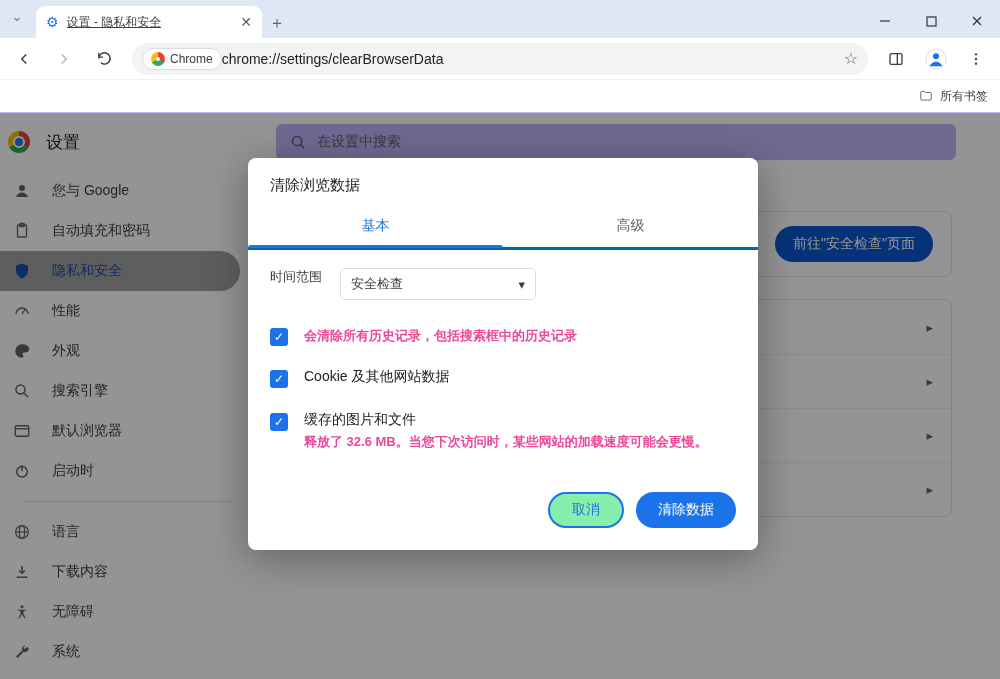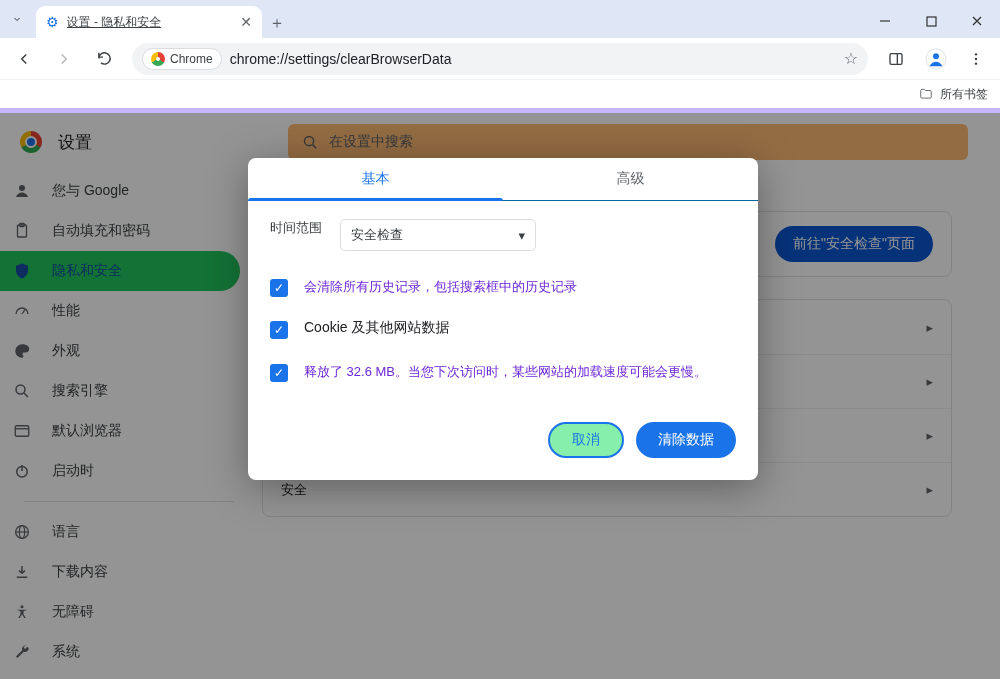--- a/index.html
+++ b/index.html
@@ -13,73 +13,73 @@
   .tab .title { flex:1; font-size: 12px; color:#3c4043; white-space:nowrap; overflow:hidden; text-overflow:ellipsis;text-decoration:underline; }
   .tab .close { color:#5f6368; font-size:14px; }
   .newtab { width:30px; height:30px; display:flex; align-items:center; justify-content:center; color:#5f6368; font-size:16px; }
   .win-controls { margin-left:auto; display:flex; }
   .win-btn { width:46px; height:34px; display:flex; align-items:center; justify-content:center; color:#333; }
 
   
   .toolbar { height: 42px; display:flex; align-items:center; padding: 0 6px; gap:4px; border-bottom: 1px solid #f1f1f1; }
   .tool-btn { width:36px; height:32px; display:flex; align-items:center; justify-content:center; color:#5f6368; border-radius:16px; }
   .tool-btn.disabled { color:#b9b9b9; }
-  .omnibox { flex:1; height:32px; background:#f1f3f4; border-radius:16px; display:flex; align-items:center; padding:0 10px; gap:8px; margin: 0 6px; }
+  .omnibox { flex:1; height:32px; background:#f1f3f4; border-radius:16px; display:flex; align-items:center; padding:0 10px; margin: 0 6px; }
   .omnibox .chrome-chip { background:#fff; border:1px solid #dadce0; border-radius: 12px; height:22px; display:flex; align-items:center; padding:0 8px; gap:5px; font-size:12px; color:#3c4043; }
   .omnibox .url { flex:1; font-size:14px; color:#202124; }
   .omnibox .star { color:#5f6368; font-size:16px; }
 
   
-  .bookbar { height:33px; display:flex; align-items:center; justify-content:flex-end; padding:0 12px; border-bottom:5px solid #c4b5fd; gap:6px; color:#3c4043; font-size:12px; }
+  .bookbar { height:33px; display:flex; align-items:center; justify-content:flex-end; padding:0 12px; border-bottom:1px solid #c4b5fd; gap:6px; color:#3c4043; font-size:12px; }
 
   
   .page { position:relative; height: calc(679px - 38px - 42px - 33px); background:#fff; }
   .dim { position:absolute; inset:0; background:rgba(0,0,0,0.42); z-index:5; }
 
-  .settings-header { height:58px; display:flex; align-items:center; padding-left:20px; gap:16px; }
+  .settings-header { height:58px; display:flex; align-items:center; padding-left:8px; gap:16px; }
   .chrome-logo { width:22px; height:22px; }
   .settings-title { font-size:17px; color:#202124; }
-  .settings-search { flex:1; max-width: 680px; height:36px; background:#fdba74; border-radius:6px; display:flex; align-items:center; padding:0 14px; gap:10px; color:#5f6368; font-size:14px; }
+  .settings-search { flex:1; max-width: 680px; height:36px; background:#c4b5fd; border-radius:6px; display:flex; align-items:center; padding:0 14px; gap:10px; color:#5f6368; font-size:14px; }
 
   .settings-body { display:flex; height:calc(100% - 58px); }
   .sidebar { width:252px; padding-top:0px; }
   .side-item { height:40px; display:flex; align-items:center; padding-left:12px; gap:20px; color:#3c4043; font-size:14px; border-radius:0 20px 20px 0; margin-right:12px; }
   .side-item .ico { width:20px; color:#5f6368; display:flex; justify-content:center; }
-  .side-item.selected { background:#22c55e; color:#174ea6; }
+  .side-item.selected { background:#a3a3a3; color:#174ea6; }
   .side-item.selected .ico { color:#174ea6; }
   .side-sep { height:1px; background:#e0e0e0; margin:10px 18px 10px 24px; }
 
   .content { flex:1; padding: 0 24px 0 10px; overflow:hidden; }
   .content-inner { max-width: 690px; margin: 0 0 0 0; }
   .card { border:1px solid #e0e0e0; border-radius:8px; padding:14px 18px; margin-top:40px; display:flex; align-items:center; justify-content:flex-end; }
   .blue-pill { background:#0b57d0; color:#fff; border-radius:20px; padding:9px 18px; font-size:14px; }
   .list-card { border:1px solid #e0e0e0; border-radius:8px; margin-top:22px; }
   .list-row { height:54px; display:flex; align-items:center; padding:0 18px; justify-content:space-between; border-top:1px solid #eee; }
   .list-row:first-child{ border-top:none; }
   .chev { color:#5f6368; }
 
   
   .chrome-logo { border-radius:50%; background: conic-gradient(#ea4335 0 120deg, #34a853 120deg 240deg, #fbbc05 240deg 360deg); position:relative; }
   .chrome-logo::after{ content:""; position:absolute; inset:5px; background:#1a73e8; border-radius:50%; border:2px solid #fff; }
 
   
   .dialog { position:absolute; z-index:10; left:248px; top:45px; width:510px; background:#fff; border-radius:8px; box-shadow:0 8px 40px rgba(0,0,0,0.35); padding-bottom:16px; }
   .dlg-title { padding:18px 22px 10px; font-size:15px; color:#202124; }
-  .tabs { display:flex; border-bottom:1px solid #0369a1; }
+  .tabs { display:flex; border-bottom:3px solid #0369a1; }
   .tabbtn { flex:1; text-align:center; padding:12px 0; font-size:14px; color:#5f6368; position:relative; }
   .tabbtn.active { color:#1a73e8; }
   .tabbtn.active::after{ content:""; position:absolute; left:0; right:0; bottom:-1px; height:3px; background:#1a73e8; border-radius:3px 3px 0 0; }
   .dlg-body { padding: 18px 22px 6px; }
   .time-row { display:flex; gap:18px; margin-bottom:18px; }
   .time-label { font-size:13px; color:#3c4043; }
   .select { border:1px solid #dadce0; border-radius:5px; height:32px; width:196px; display:flex; align-items:center; justify-content:space-between; padding:0 10px; font-size:13px; color:#3c4043; }
   .opt { display:flex; gap:16px; padding:8px 0 14px; }
   .chk { margin-top:2px; width:18px; height:18px; background:#1a73e8; border-radius:3px; display:flex; align-items:center; justify-content:center; color:#fff; font-size:12px; flex-shrink:0; }
   .opt-title { font-size:14px; color:#202124; margin-bottom:3px; }
-  .opt-sub { font-size:13px; color:#6d28d9; line-height:1.5; }
+  .opt-sub { font-size:13px; color:#ec4899; line-height:1.5;font-weight:bold; }
   .dlg-actions { display:flex; justify-content:flex-end; gap:12px; padding:20px 22px 6px; }
   .btn { border-radius:20px; height:36px; padding:0 22px; display:flex; align-items:center; font-size:14px; }
   .btn.outline { border:2px solid #1a73e8; color:#1a73e8; background:#86efac; }
   .btn.primary { background:#1a73e8; color:#fff; }
 
   svg { display:block; }
 </style>
 </head>
 <body>
 
@@ -318,20 +318,21 @@
               <span class="chev">▸</span>
             </div>
         </div>
       </div>
     </div>
   </div>
 
   <div class="dim"></div>
 
   <div class="dialog">
+    <div class="dlg-title">清除浏览数据</div>
     <div class="tabs">
       <div class="tabbtn active">基本</div>
       <div class="tabbtn">高级</div>
     </div>
     <div class="dlg-body">
       <div class="time-row">
         <span class="time-label">时间范围</span>
         <div class="select">
           <span>安全检查</span>
           <span>▾</span>
@@ -348,20 +349,21 @@
       <div class="opt">
         <div class="chk">✓</div>
         <div>
           <div class="opt-title">Cookie 及其他网站数据</div>
         </div>
       </div>
 
       <div class="opt">
         <div class="chk">✓</div>
         <div>
+          <div class="opt-title">缓存的图片和文件</div>
           <div class="opt-sub">释放了 32.6 MB。当您下次访问时，某些网站的加载速度可能会更慢。</div>
         </div>
       </div>
     </div>
     <div class="dlg-actions">
       <div class="btn outline">取消</div>
       <div class="btn primary">清除数据</div>
     </div>
   </div>
 

